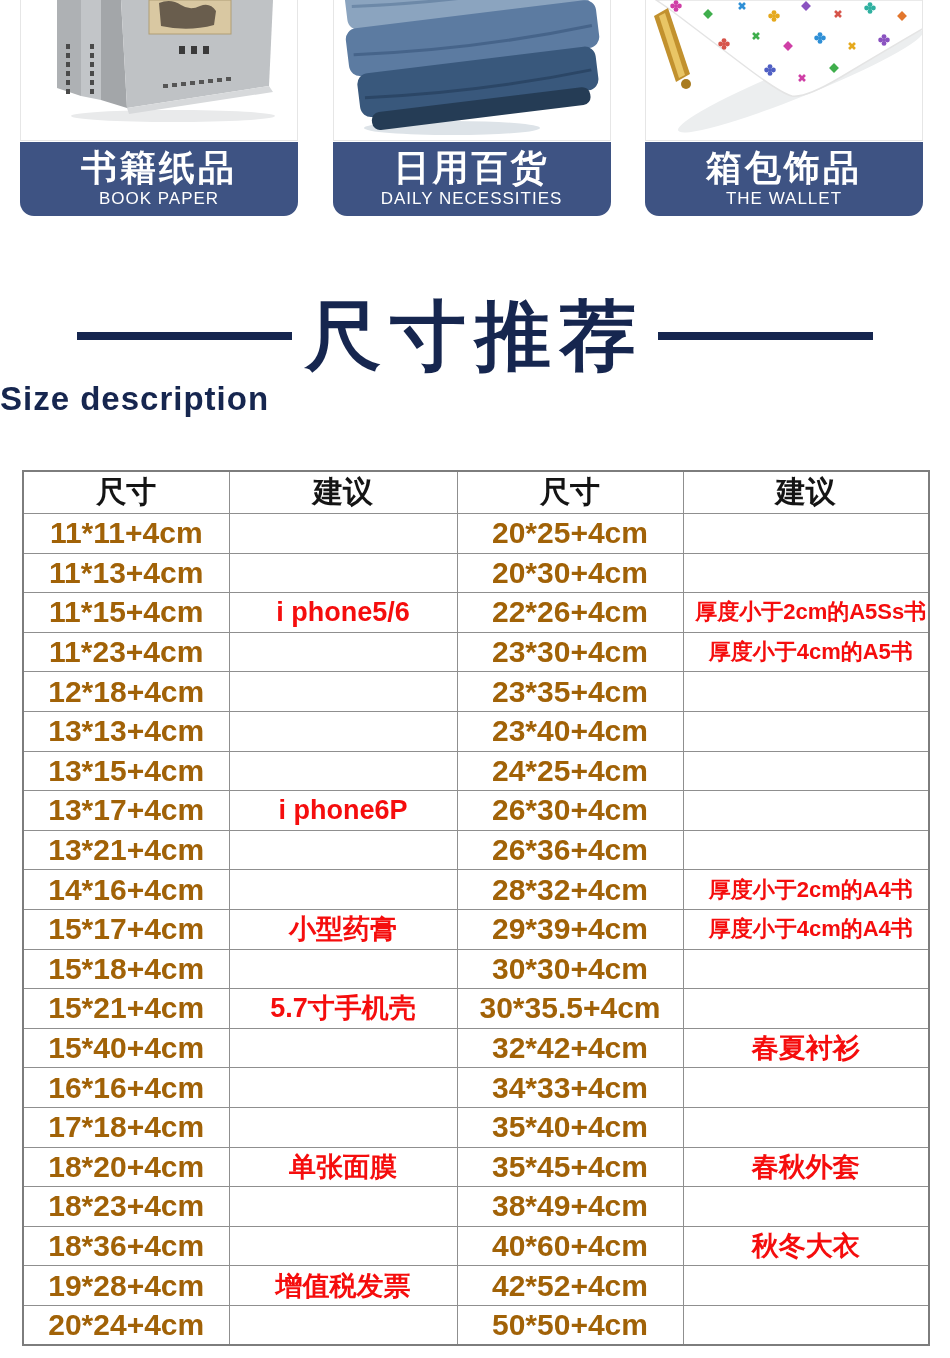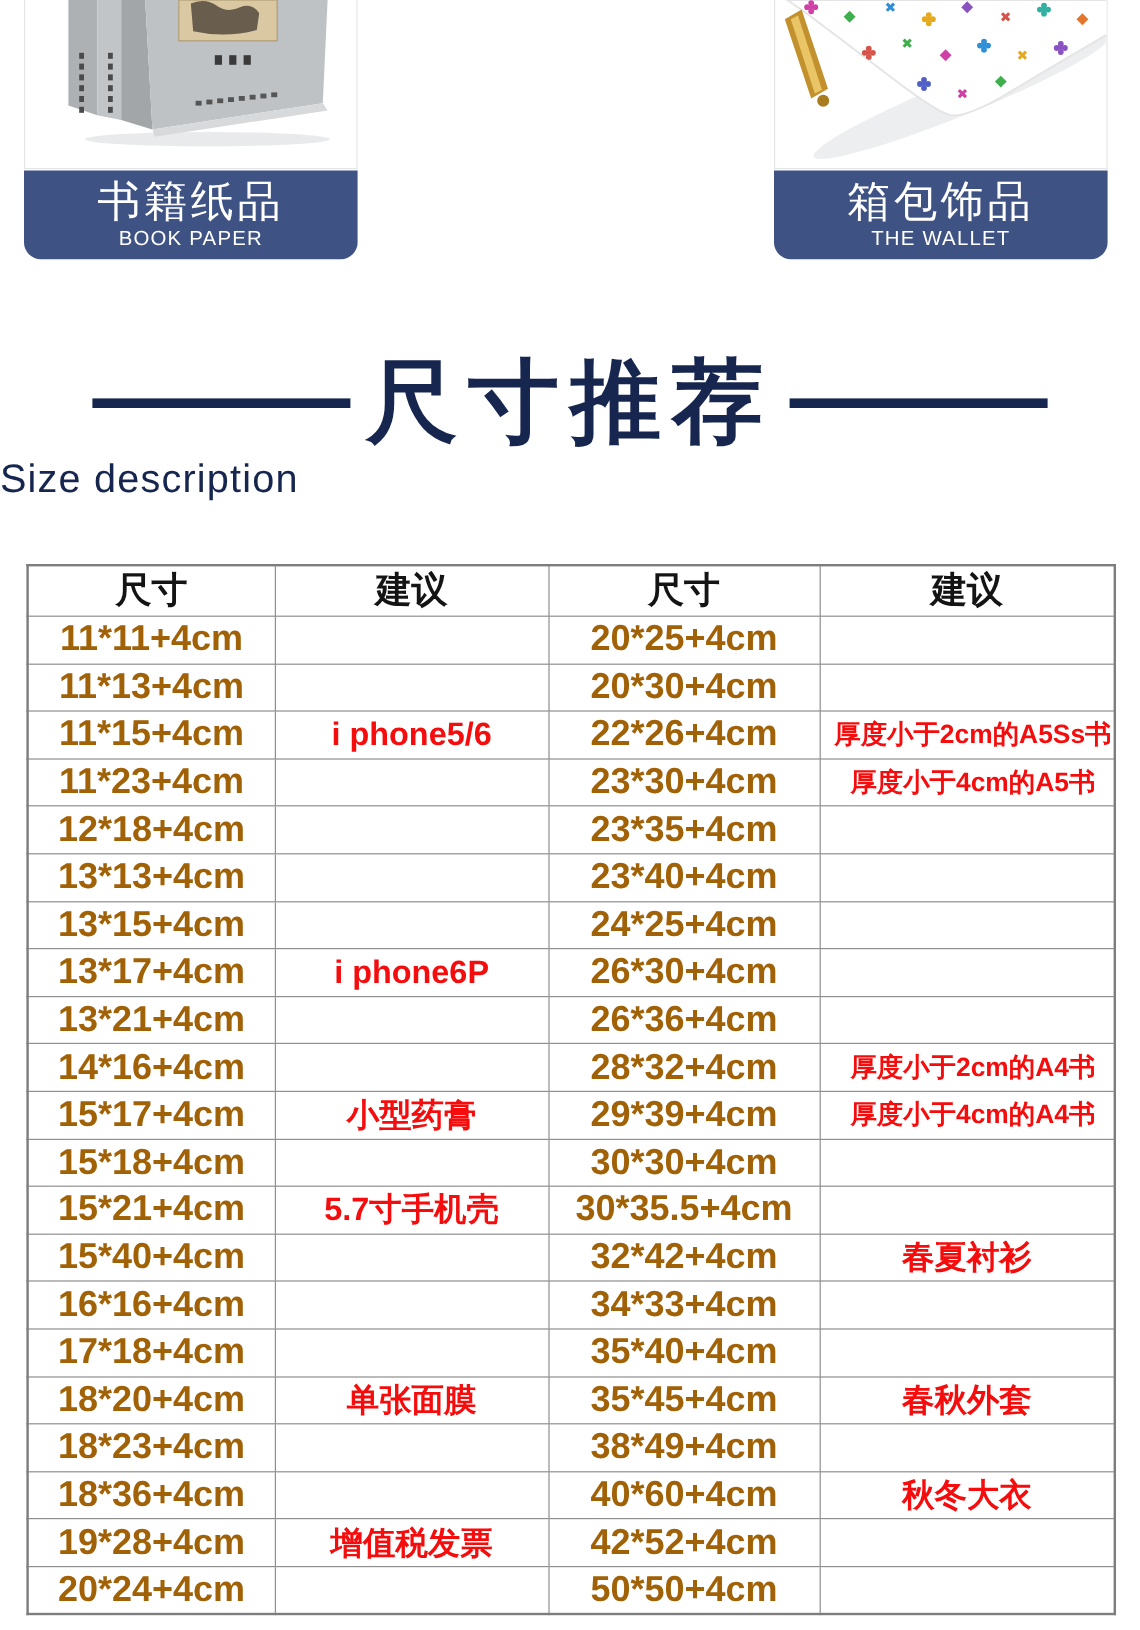--- a/index.html
+++ b/index.html
@@ -7,29 +7,29 @@
         font-family:"Liberation Sans",sans-serif;}
 
   
   .cards{position:absolute;left:20px;top:0;width:903px;display:flex;justify-content:space-between;}
   .card{width:278px;}
   .photo{height:141px;background:#fff;border:1px solid #e6e6e6;border-top:none;
          box-sizing:border-box;overflow:hidden;}
   .photo svg{display:block;}
   .band{margin-top:1px;height:74px;background:#3e5383;border-radius:0 0 14px 14px;color:#fff;
         display:flex;flex-direction:column;align-items:center;justify-content:center;}
-  .band .zh{font-size:36px;font-weight:400;letter-spacing:3px;line-height:1.05;}
+  .band .zh{font-size:36px;font-weight:700;letter-spacing:3px;line-height:1.05;}
   .band .en{font-size:17px;letter-spacing:1px;margin-top:3px;}
 
   
   .size-title{position:absolute;top:294px;left:0;width:950px;text-align:left;color:#16264f;}
   .title-row{display:flex;align-items:center;justify-content:center;gap:13px;}
   .dash{width:215px;height:8px;background:#16264f;}
   .title-zh{margin:0;font-size:76px;font-weight:900;letter-spacing:9px;line-height:1.1;white-space:nowrap;}
-  .subtitle{font-size:33px;font-weight:400;margin-top:2px;letter-spacing:1px;}
+  .subtitle{font-size:33px;font-weight:700;margin-top:2px;letter-spacing:1px;}
 
   
   .size-table{position:absolute;left:22px;top:470px;width:906px;border-collapse:collapse;
               table-layout:fixed;background:#fff;border:2px solid #7d7d7d;}
   .size-table th,.size-table td{border:1px solid #8f8f8f;padding:0;vertical-align:middle;}
   .size-table th{height:41px;font-size:30px;font-weight:700;color:#141414;text-align:center;}
   .size-table td{height:38.6px;}
   td.size{font-size:30px;font-weight:700;color:#a16207;text-align:center;}
   td.sugg{font-size:27px;font-weight:700;color:#f50d0d;text-align:center;}
   td.sugg.left{text-align:center;padding-left:10px;font-size:22px;}
@@ -81,20 +81,40 @@
               <rect x="205" y="77" width="5" height="4"></rect>
           </g>
         </svg>
       </div>
       <div class="band">
         <div class="zh">书籍纸品</div>
         <div class="en">BOOK PAPER</div>
       </div>
     </div>
 
+    <div class="card">
+      <div class="photo">
+        <svg width="278" height="141" viewBox="0 0 278 141">
+          <ellipse cx="118" cy="128" rx="88" ry="7" fill="#dde3e8"></ellipse>
+          <g transform="rotate(-7 140 50)">
+            <rect x="18" y="-34" width="248" height="50" rx="11" fill="#8ba4bf"></rect>
+            <path d="M24,-8 q120,10 236,0" stroke="#6d89a8" stroke-width="3" fill="none"></path>
+            <rect x="14" y="14" width="252" height="48" rx="11" fill="#5c7ba1"></rect>
+            <path d="M20,40 q120,10 240,0" stroke="#46648a" stroke-width="3" fill="none"></path>
+            <rect x="20" y="60" width="240" height="44" rx="11" fill="#39587c"></rect>
+            <path d="M26,84 q114,9 228,0" stroke="#2b4666" stroke-width="3" fill="none"></path>
+            <rect x="30" y="100" width="220" height="18" rx="8" fill="#253c55"></rect>
+          </g>
+        </svg>
+      </div>
+      <div class="band">
+        <div class="zh">日用百货</div>
+        <div class="en">DAILY NECESSITIES</div>
+      </div>
+    </div>
 
     <div class="card">
       <div class="photo">
         <svg width="278" height="141" viewBox="0 0 278 141">
           <defs>
             <clipPath id="wclip">
               <path d="M10,0 H278 V28 Q240,50 195,77 Q160,98 146,96 Q134,93 96,64 Q55,33 30,14 Q22,8 10,0 Z"></path>
             </clipPath>
             <g id="mfl">
               <circle cx="0" cy="-3.4" r="2.4"></circle>

